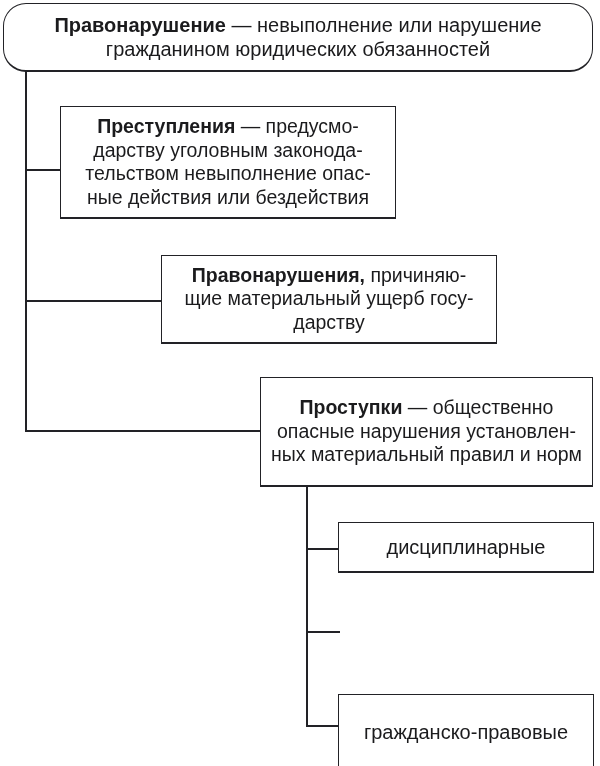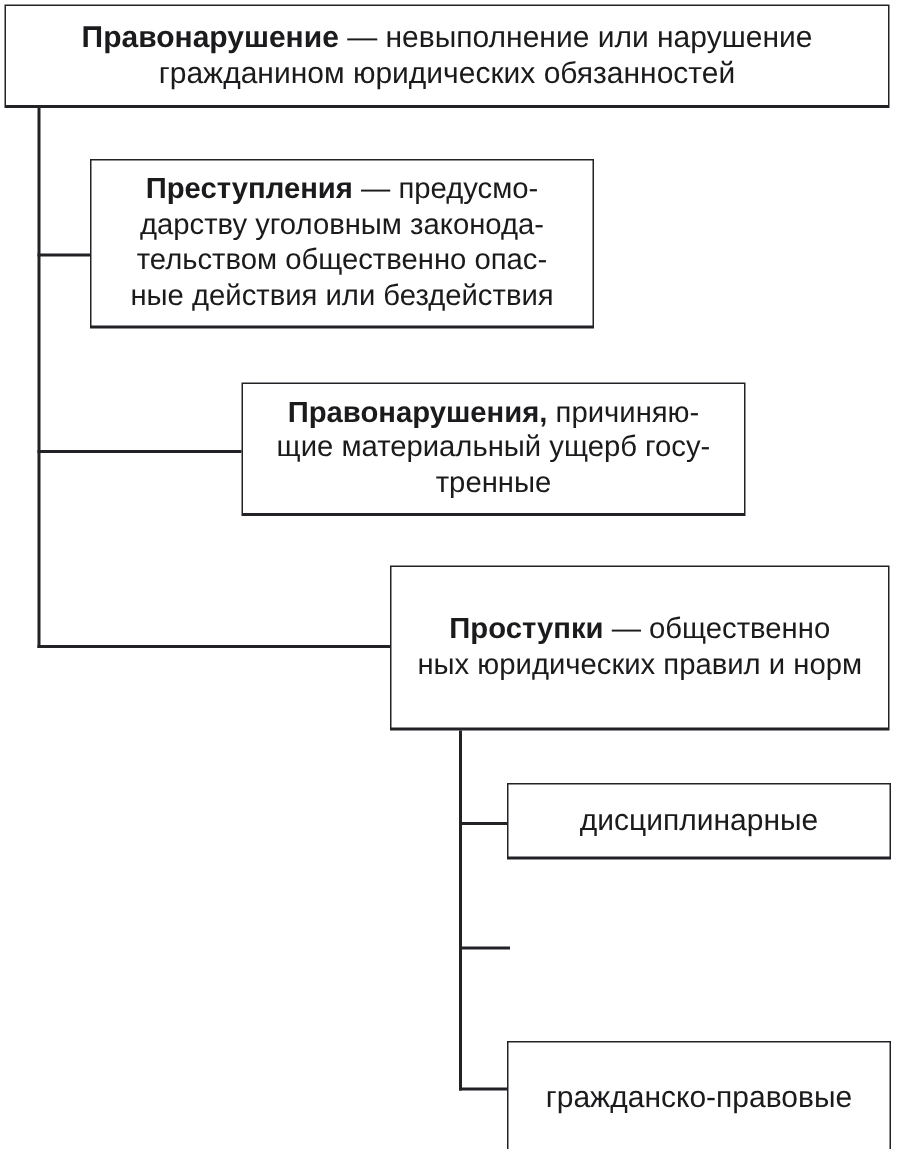--- a/index.html
+++ b/index.html
@@ -26,21 +26,21 @@
     flex-direction: column;
     align-items: center;
     justify-content: center;
     text-align: center;
   }
   .tline {
     white-space: nowrap;
   }
   .box-root {
     left: 3px; top: 3px; width: 590px; height: 69px;
-    font-size: 20px; line-height: 24px;
+    font-size: 20px; line-height: 24px; border-radius: 23px;
   }
   .box-crimes {
     left: 60px; top: 106px; width: 336px; height: 113px;
     font-size: 19.5px; line-height: 23.5px; text-align: right;
   }
   .box-damage {
     left: 161px; top: 255px; width: 336px; height: 89px;
     font-size: 19.5px; line-height: 23.5px; align-items: center;
   }
   .box-misdem {
@@ -85,33 +85,34 @@
   <div class="hline h-leaf-3"></div>
 
   <div class="box box-root">
     <div class="tline"><b>Правонарушение</b><span> — невыполнение или нарушение</span></div>
     <div class="tline">гражданином юридических обязанностей</div>
   </div>
 
   <div class="box box-crimes">
     <div class="tline"><b>Преступления</b><span> — предусмо-</span></div>
     <div class="tline">дарству уголовным законода-</div>
-    <div class="tline">тельством общественно опас-</div>
+    <div class="tline">тельством невыполнение опас-</div>
     <div class="tline">ные действия или бездействия</div>
   </div>
 
   <div class="box box-damage">
     <div class="tline"><b>Правонарушения,</b><span> причиняю-</span></div>
     <div class="tline">щие материальный ущерб госу-</div>
-    <div class="tline">тренные</div>
+    <div class="tline">дарству</div>
   </div>
 
   <div class="box box-misdem">
     <div class="tline"><b>Проступки</b><span> — общественно</span></div>
-    <div class="tline">ных юридических правил и норм</div>
+    <div class="tline">опасные нарушения установлен-</div>
+    <div class="tline">ных материальный правил и норм</div>
   </div>
 
   <div class="box box-leaf box-leaf-1">
     <div class="tline">дисциплинарные</div>
   </div>
   <div class="box box-leaf box-leaf-3">
     <div class="tline">гражданско-правовые</div>
   </div>
 
 </div>

